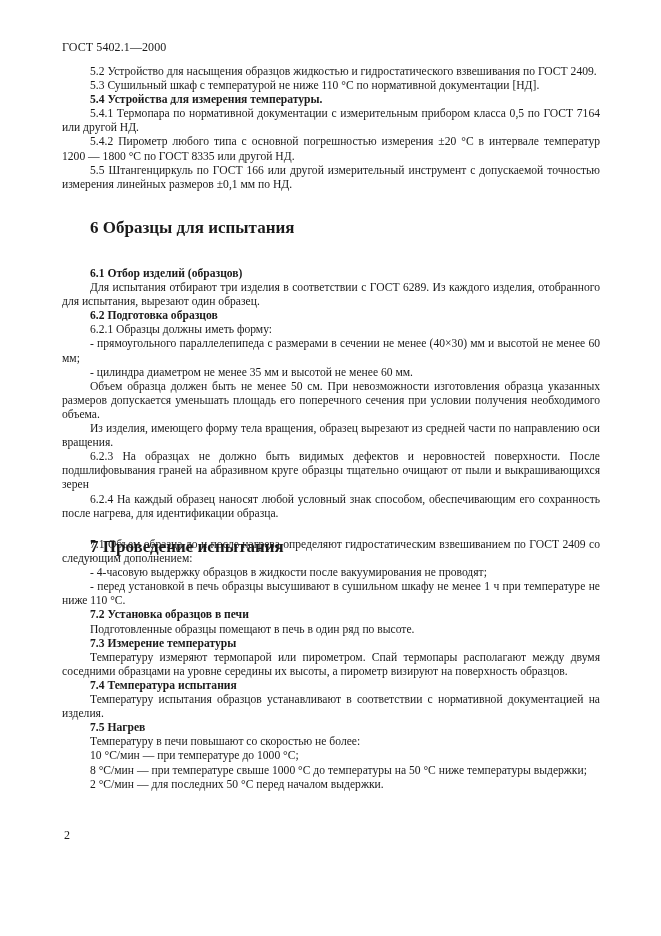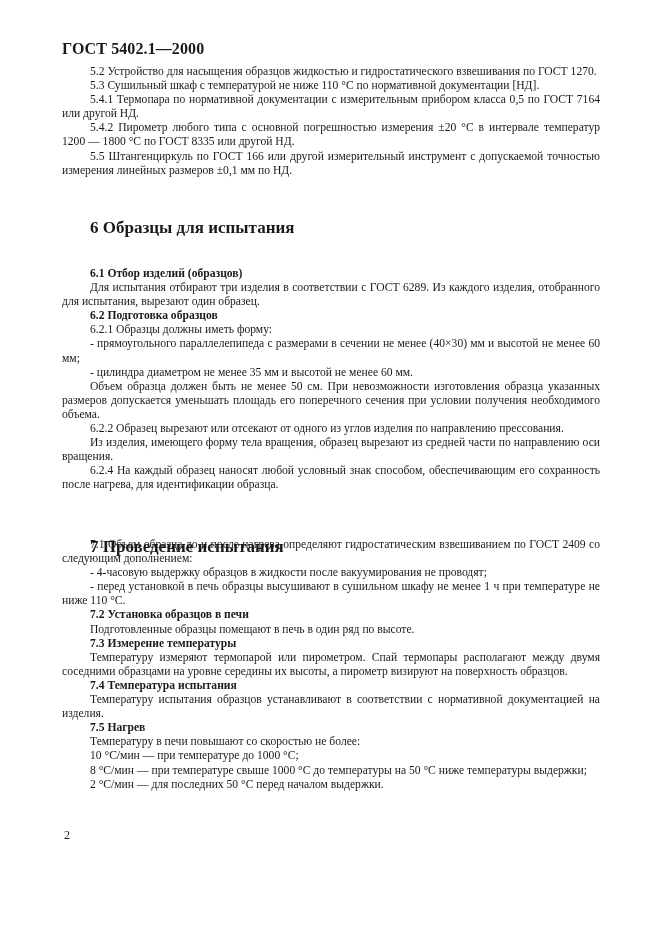--- a/index.html
+++ b/index.html
@@ -1,51 +1,52 @@
 <!DOCTYPE html>
 <html><head>
 <meta charset="utf-8">
 <style>
   html, body { margin:0; padding:0; background:#ffffff; }
   body { width:661px; height:936px; position:relative; overflow:hidden;
          font-family:"Liberation Serif", "DejaVu Serif", serif; color:#1a1a1a; }
   .page { position:absolute; left:62px; top:0; width:538px; }
-  .hdr { position:absolute; left:62px; top:40px; font-weight:bold; font-size:16px; letter-spacing:0.1px; }
+  .hdr { position:absolute; left:62px; top:40px; font-weight:normal; font-size:12px; letter-spacing:0.1px; }
   .blk { position:absolute; left:0; width:538px; font-size:11.6px; line-height:14.1px; }
   p { margin:0; text-align:justify; text-indent:28px; }
   .b { font-weight:bold; }
   .sec { position:absolute; left:28px; font-weight:bold; font-size:17px; }
   .pg { position:absolute; left:64px; top:828px; font-size:12px; }
 </style>
 </head>
 <body>
 
 <div class="hdr">ГОСТ 5402.1—2000</div>
 
 <div class="page">
   <div class="blk" style="top:65px">
-    <p>5.2 Устройство для насыщения образцов жидкостью и гидростатического взвешивания по ГОСТ 1270.</p>
+    <p>5.2 Устройство для насыщения образцов жидкостью и гидростатического взвешивания по ГОСТ 2409.</p>
     <p>5.3 Сушильный шкаф с температурой не ниже 110 °С по нормативной документации [НД].</p>
+    <p class="b">5.4 Устройства для измерения температуры.</p>
     <p>5.4.1 Термопара по нормативной документации с измерительным прибором класса 0,5 по ГОСТ 7164 или другой НД.</p>
     <p>5.4.2 Пирометр любого типа с основной погрешностью измерения ±20 °С в интервале темпе­ратур 1200 — 1800 °С по ГОСТ 8335 или другой НД.</p>
     <p>5.5 Штангенциркуль по ГОСТ 166 или другой измерительный инструмент с допускаемой точностью измерения линейных размеров ±0,1 мм по НД.</p>
   </div>
 
   <div class="sec" style="top:218px">6 Образцы для испытания</div>
 
   <div class="blk" style="top:267px">
     <p class="b">6.1 Отбор изделий (образцов)</p>
     <p>Для испытания отбирают три изделия в соответствии с ГОСТ 6289. Из каждого изделия, отобранного для испытания, вырезают один образец.</p>
     <p class="b">6.2 Подготовка образцов</p>
     <p>6.2.1 Образцы должны иметь форму:</p>
     <p>- прямоугольного параллелепипеда с размерами в сечении не менее (40×30) мм и высотой не менее 60 мм;</p>
     <p>- цилиндра диаметром не менее 35 мм и высотой не менее 60 мм.</p>
     <p>Объем образца должен быть не менее 50 см. При невозможности изготовления образца указанных размеров допускается уменьшать площадь его поперечного сечения при условии получе­ния необходимого объема.</p>
-    <p>6.2.2 Образец вырезают или отсекают от одного из углов изделия по направлению прессования.</p>
     <p>Из изделия, имеющего форму тела вращения, образец вырезают из средней части по направ­лению оси вращения.</p>
+    <p>6.2.3 На образцах не должно быть видимых дефектов и неровностей поверхности. После подшлифовывания граней на абразивном круге образцы тщательно очищают от пыли и выкраши­вающихся зерен</p>
     <p>6.2.4 На каждый образец наносят любой условный знак способом, обеспечивающим его сохранность после нагрева, для идентификации образца.</p>
   </div>
 
   <div class="sec" style="top:537px">7 Проведение испытания</div>
 
   <div class="blk" style="top:538px">
     <p>7.1 Объем образца до и после нагрева определяют гидростатическим взвешиванием по ГОСТ 2409 со следующим дополнением:</p>
     <p>- 4-часовую выдержку образцов в жидкости после вакуумирования не проводят;</p>
     <p>- перед установкой в печь образцы высушивают в сушильном шкафу не менее 1 ч при температуре не ниже 110 °С.</p>
     <p class="b">7.2 Установка образцов в печи</p>

